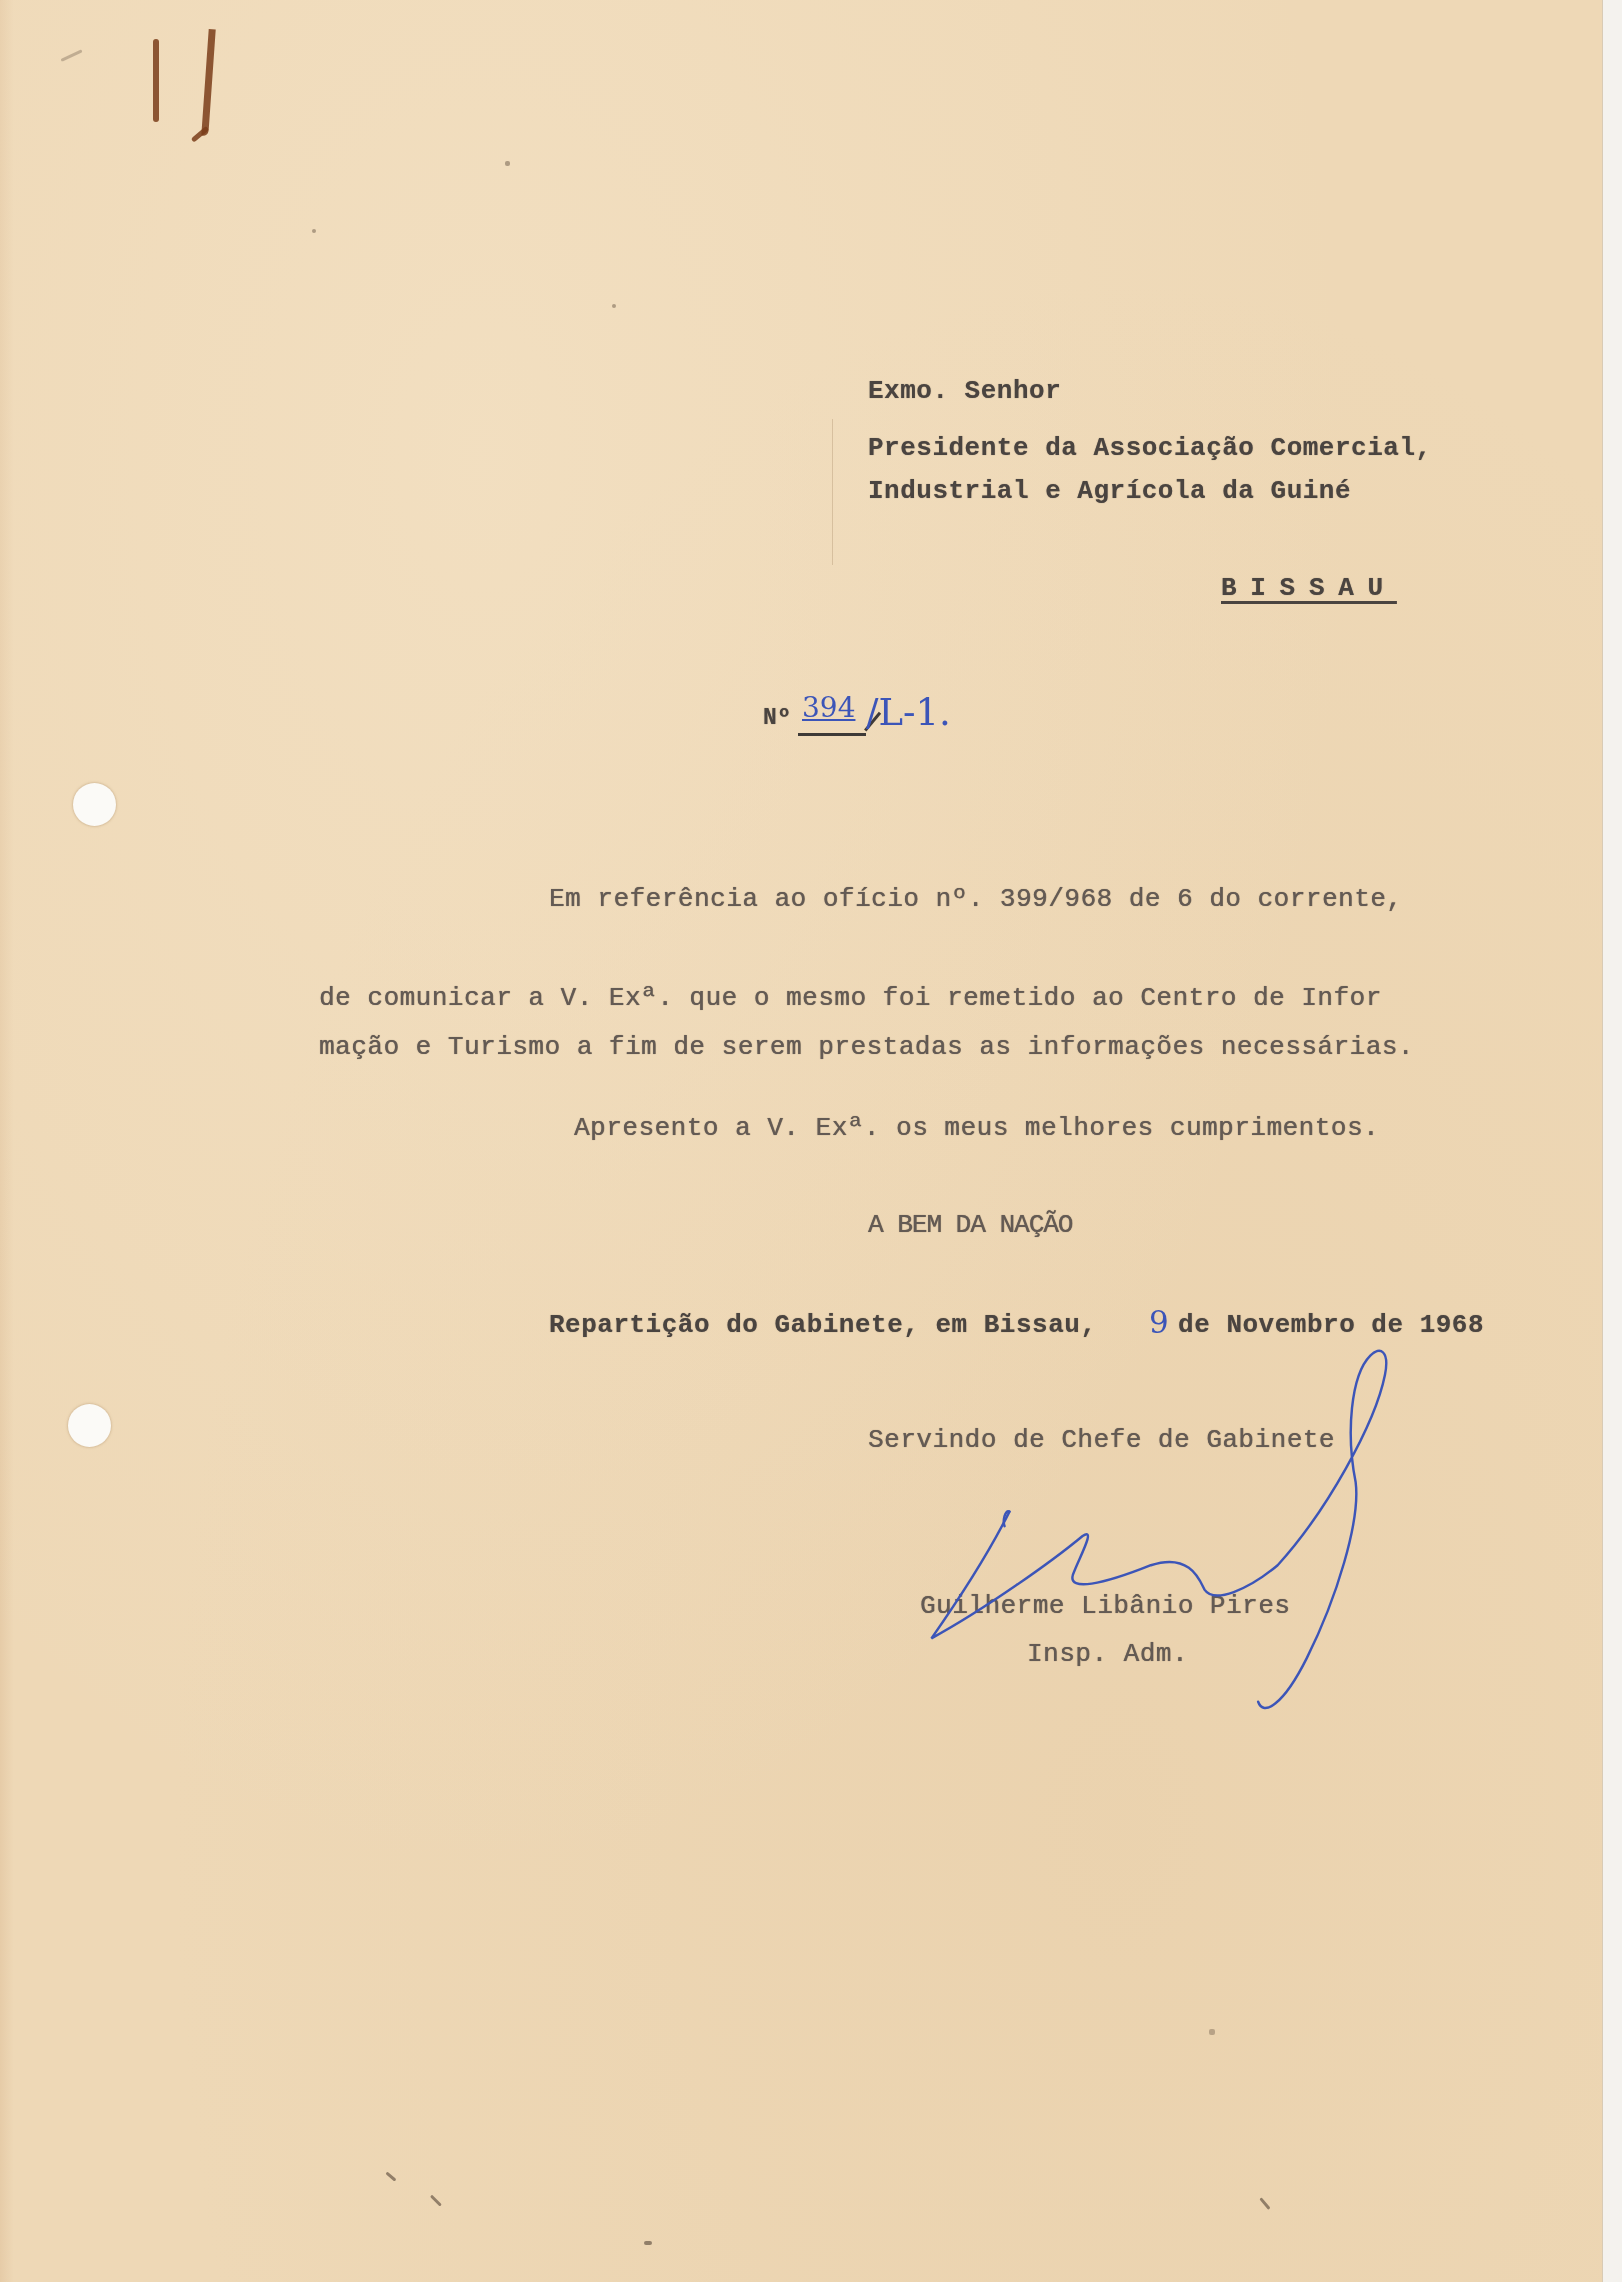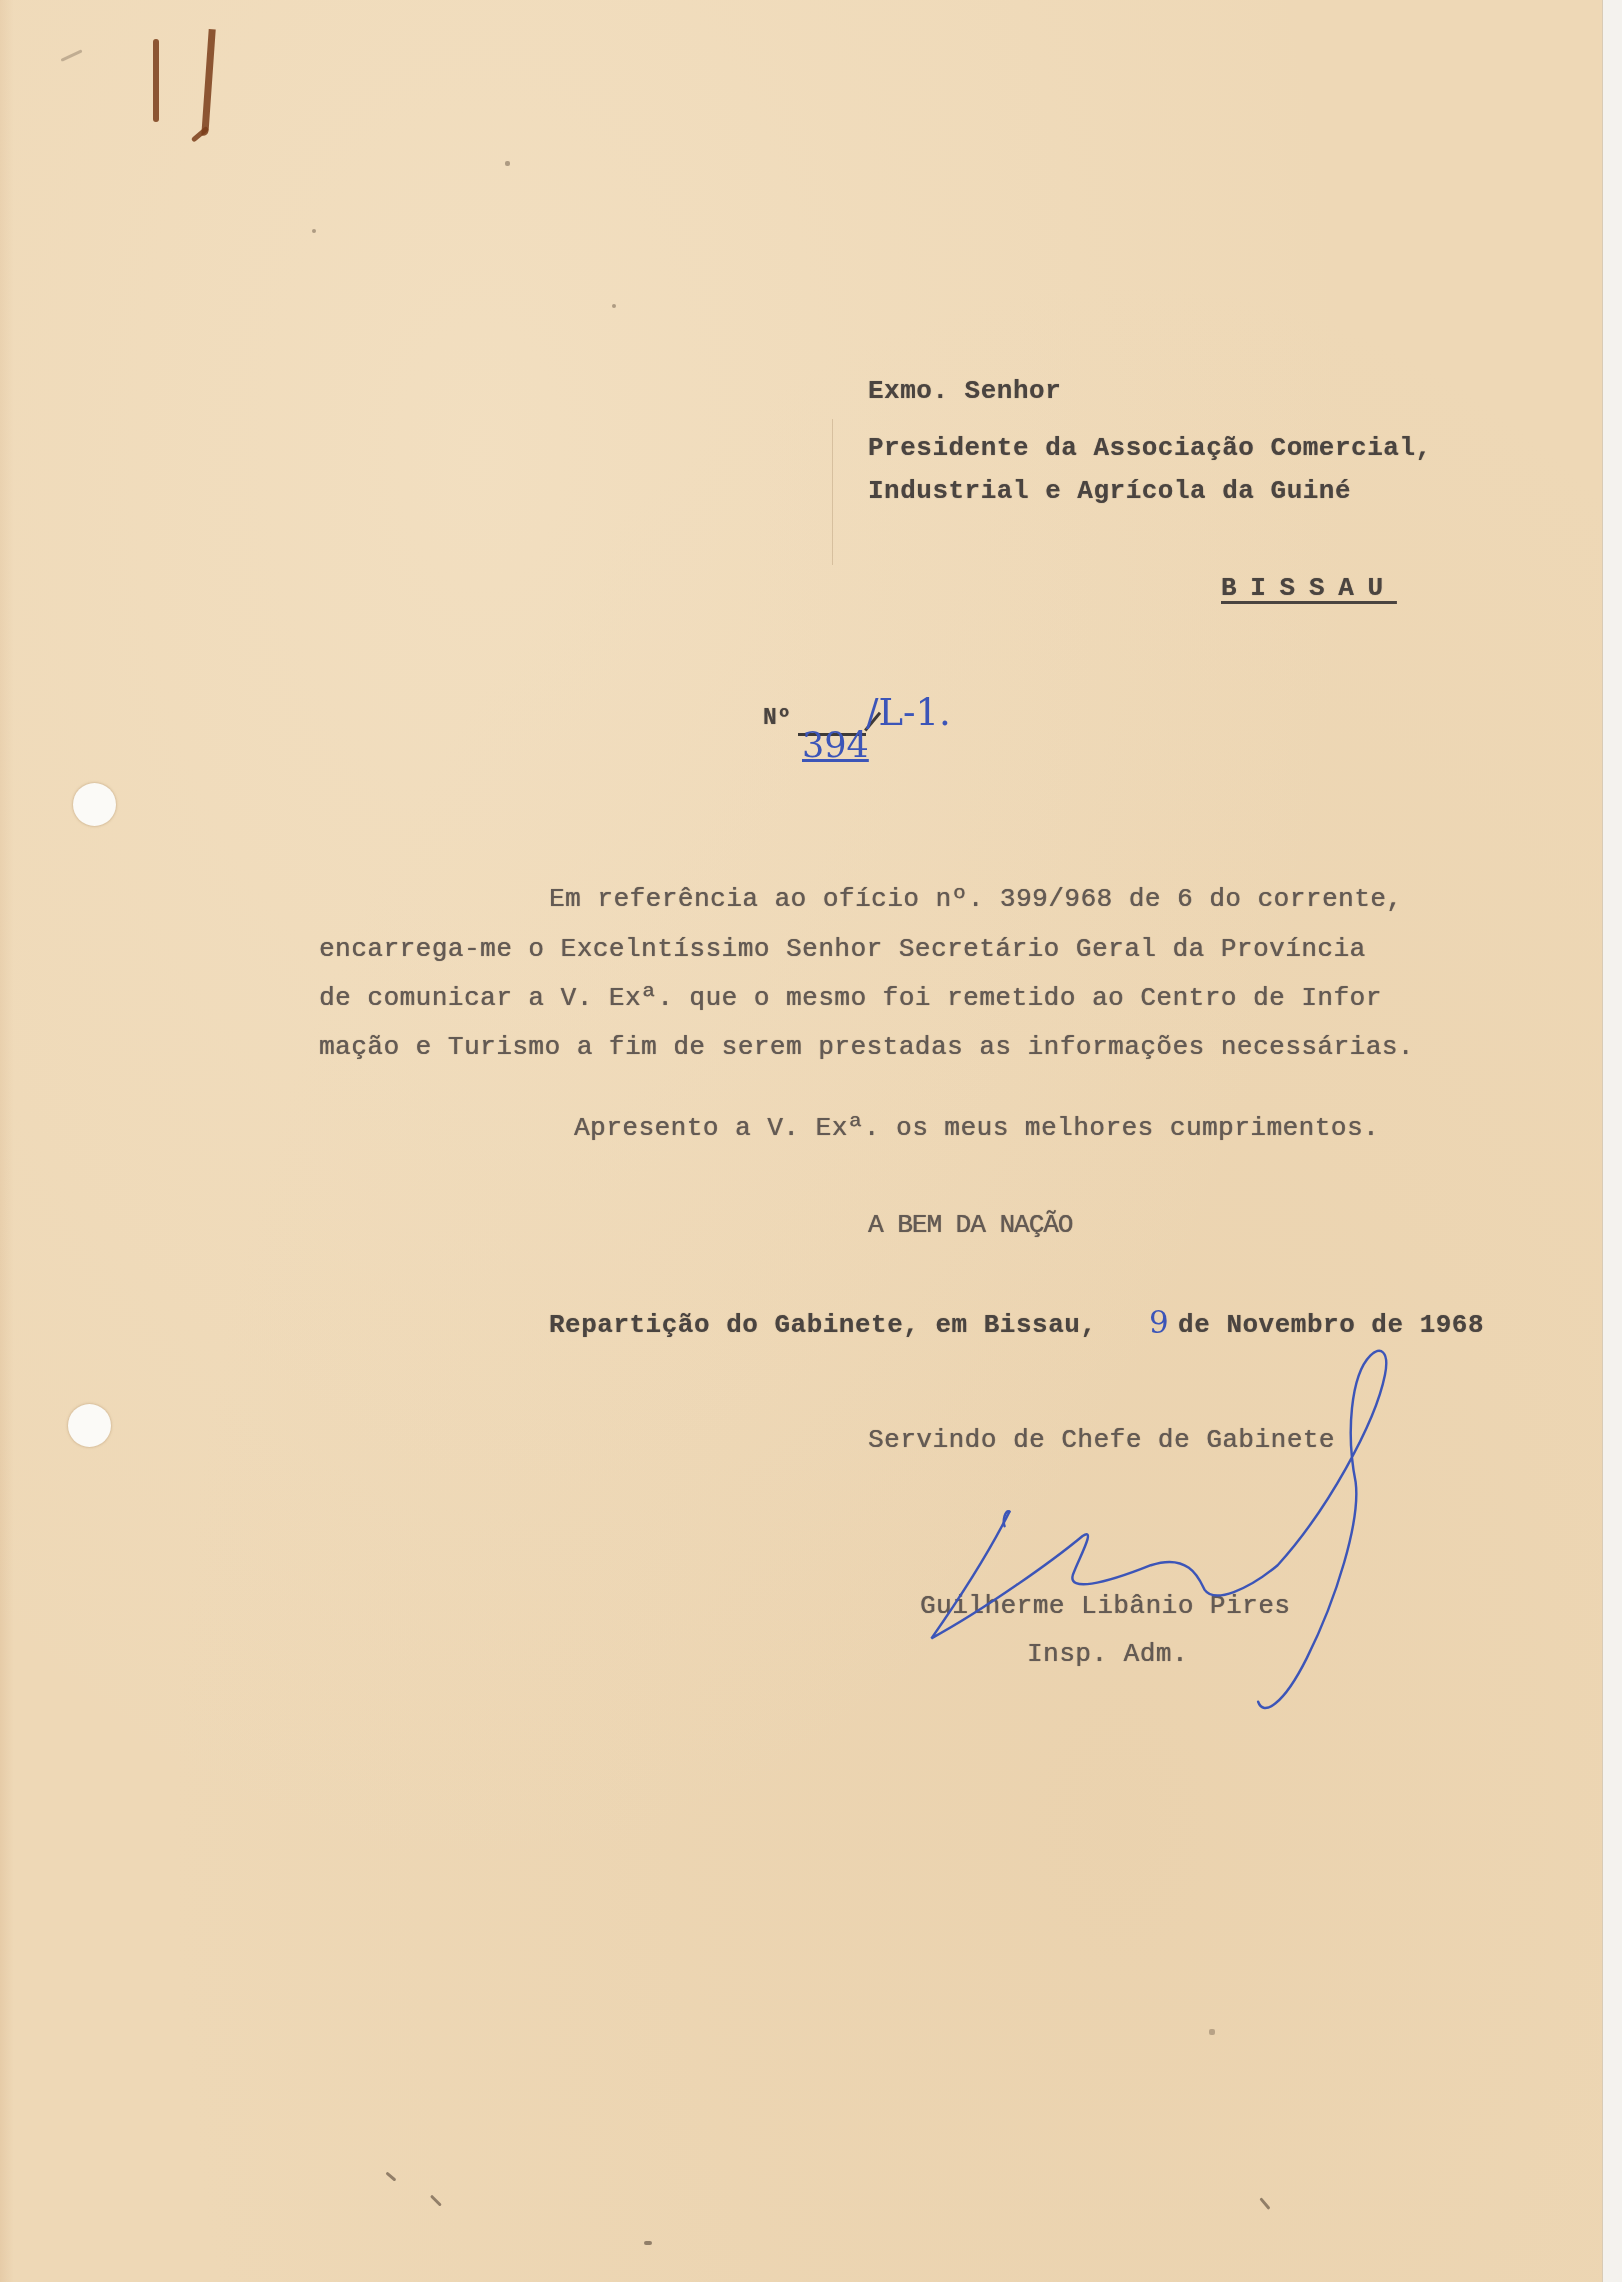--- a/index.html
+++ b/index.html
@@ -119,25 +119,24 @@
   <div class="punch-hole" style="left:68px;top:1404px;"></div>
 
   <div class="typed" style="left:868px;top:378px;">Exmo. Senhor</div>
   <div class="typed" style="left:868px;top:427px;margin-top:8px;">Presidente da Associação Comercial,</div>
   <div class="typed" style="left:868px;top:478px;">Industrial e Agrícola da Guiné</div>
   <div class="typed spaced" style="left:1221px;top:575px;">BISSAU</div>
 
   <div class="typed" style="left:763px;top:707px;font-size:23px;">Nº</div>
   <div class="num-underline" style="left:798px;top:733px;width:68px;"></div>
   <div class="num-underline" style="left:861px;top:720px;width:23.4px;transform:rotate(-50deg);"></div>
-  <div class="handwritten" style="left:802px;top:728px;font-size:35px;font-style:normal;text-decoration:underline;text-decoration-color:#3c55b8;">394</div>
+  <div class="handwritten" style="left:802px;top:694px;font-size:28px;font-style:normal;text-decoration:underline;text-decoration-color:#3c55b8;">394</div>
   <div class="handwritten" style="left:866px;top:694px;font-size:37px;">/L-1.</div>
 
   <div class="typed light" style="left:549px;top:886px;">Em referência ao ofício nº. 399/968 de 6 do corrente,</div>
-  <div class="typed light" style="left:319px;top:936px;">encarrega-me o Excelntíssimo Senhor Secretário Geral da Província</div>
   <div class="typed light" style="left:319px;top:985px;">de comunicar a V. Exª. que o mesmo foi remetido ao Centro de Infor</div>
   <div class="typed light" style="left:319px;top:1034px;">mação e Turismo a fim de serem prestadas as informações necessárias.</div>
 
   <div class="typed light" style="left:549px;top:1115px;margin-left:25px;">Apresento a V. Exª. os meus melhores cumprimentos.</div>
 
   <div class="typed light" style="left:868px;top:1212px;letter-spacing:-1px;">A BEM DA NAÇÃO</div>
 
   <div class="typed" style="left:549px;top:1312px;">Repartição do Gabinete, em Bissau,</div>
   <div class="handwritten" style="left:1149px;top:1307px;font-size:31px;font-style:normal;">9</div>
   <div class="typed" style="left:1162px;top:1312px;"> de Novembro de 1968</div>

